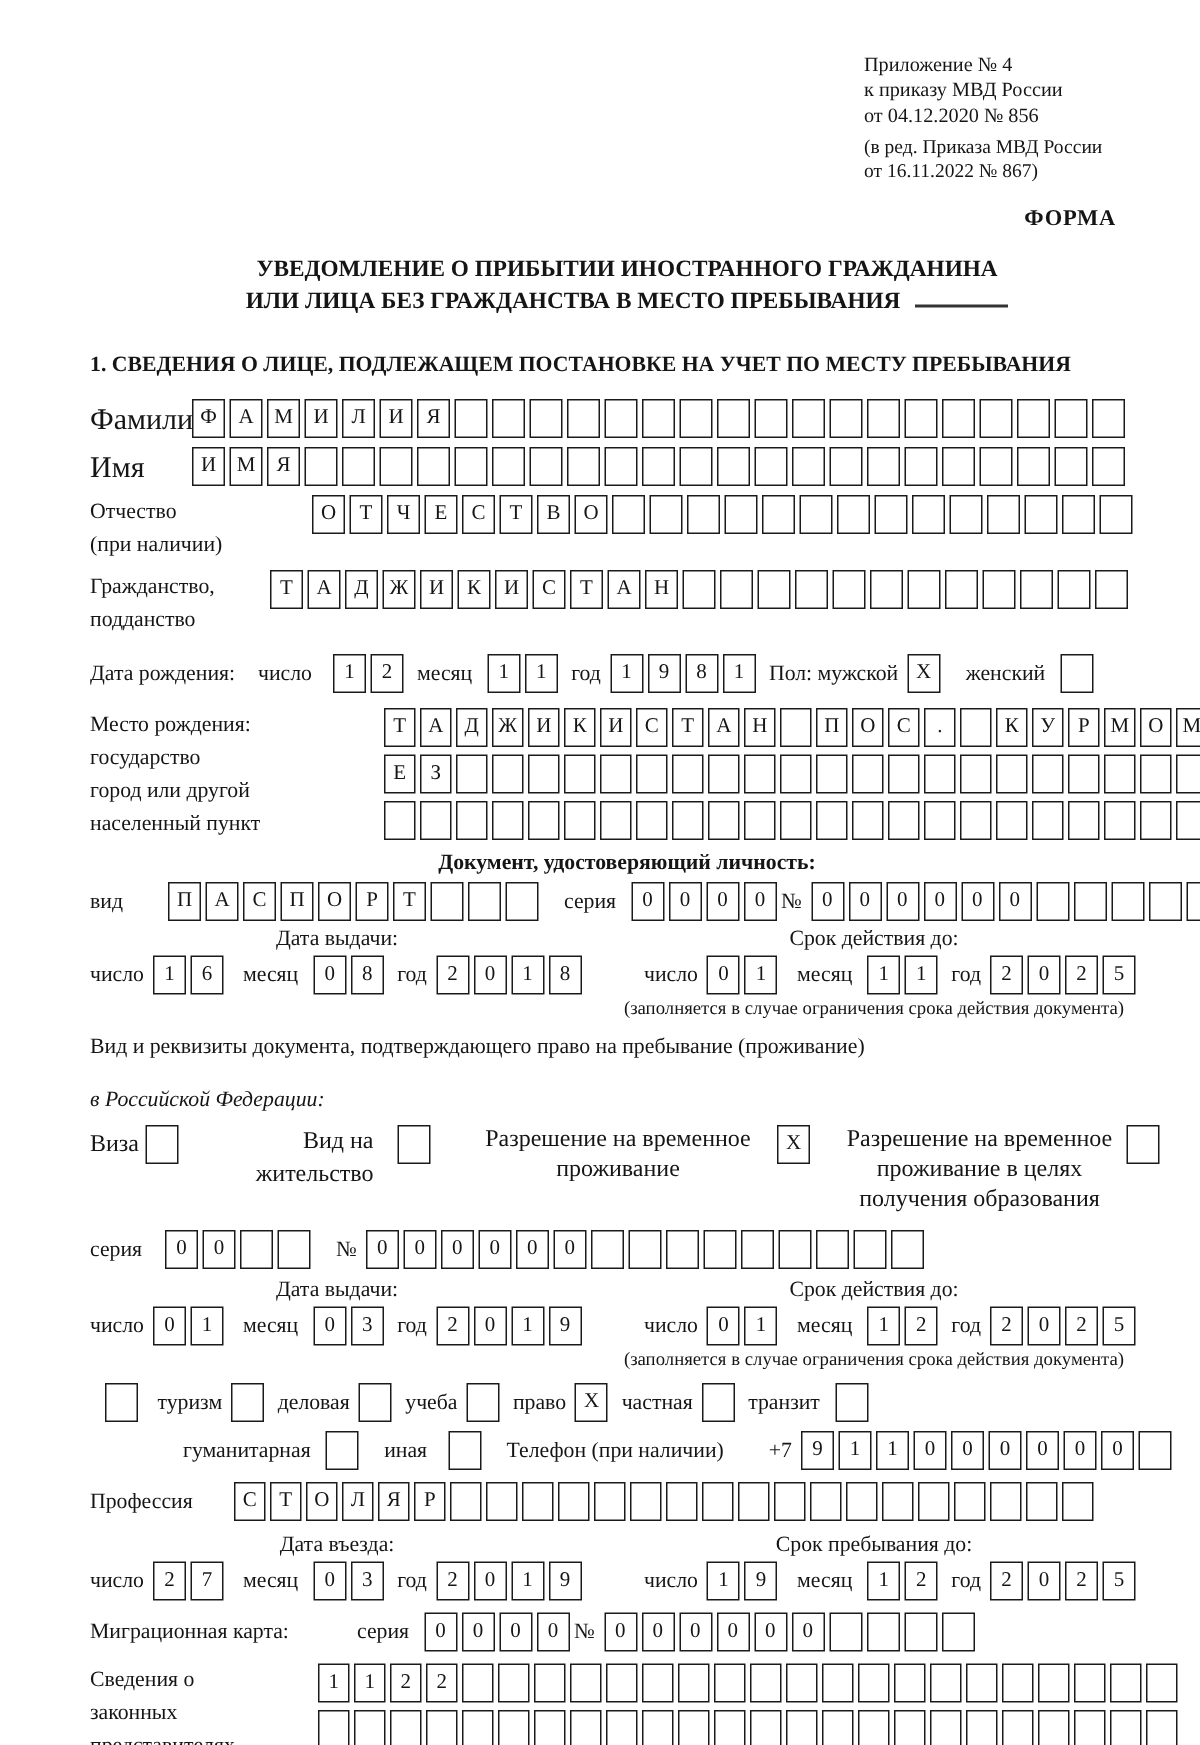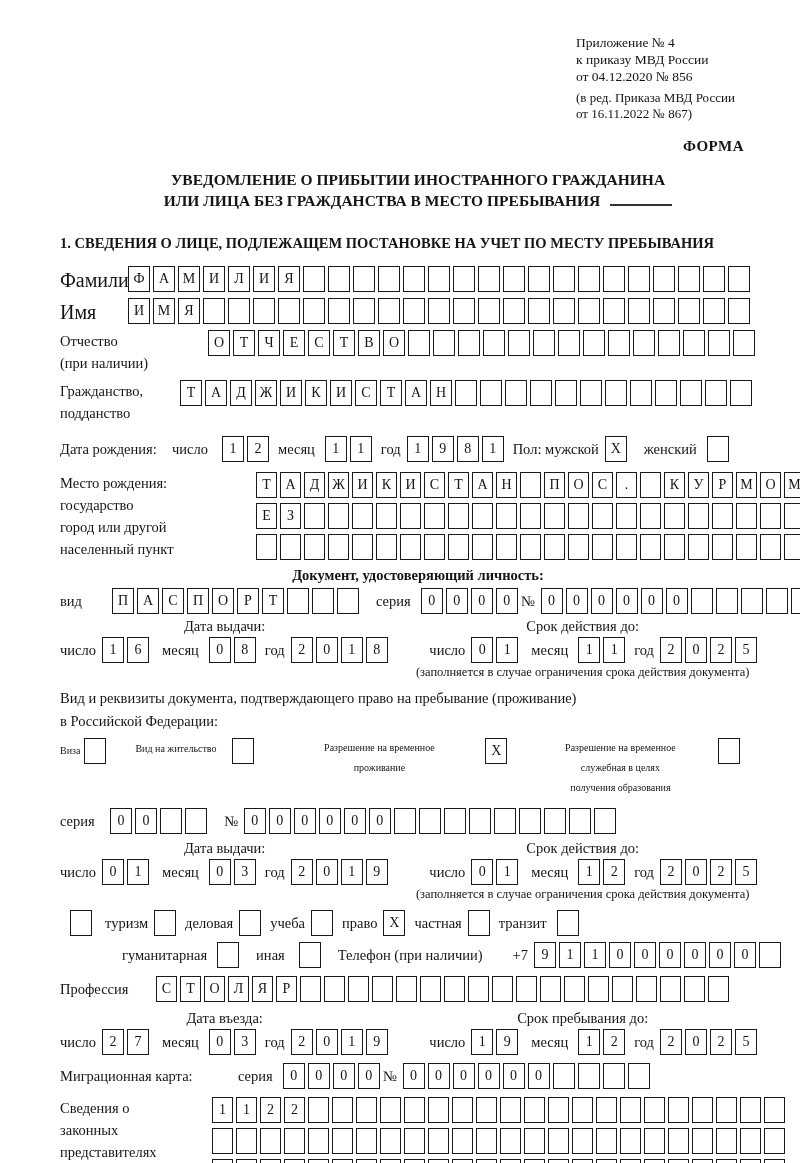--- a/index.html
+++ b/index.html
@@ -29,21 +29,21 @@
   .dates-col.left{width:46%;}
   .dates-col.right{width:54%;}
   .dates-header{text-align:center;font-size:14.5px;margin-bottom:2px;}
   .dates-line{display:flex;align-items:center;}
   .footnote{font-size:12.5px;text-align:center;margin-top:2px;}
   .center-bold{font-weight:bold;text-align:center;font-size:14.5px;margin-top:8px;}
   .plain-line{font-size:14.5px;margin-top:8px;line-height:21px;}
   
   .permit-row{display:flex;align-items:flex-start;margin-top:6px;}
   .permit-item{display:flex;align-items:flex-start;}
-  .permit-text{font-size:10px;text-align:center;line-height:20px;}
+  .permit-text{font-size:16px;text-align:center;line-height:20px;}
   .stack{display:flex;flex-direction:column;}
   .stack .boxes{margin-bottom:5px;}
   .chk-lbl{font-size:14.5px;line-height:26px;flex:none;}
 </style>
 </head>
 <body>
 
 <div class="page">
 
   <div class="appendix">
@@ -413,21 +413,21 @@
             <span class="cell">0</span>
             <span class="cell">2</span>
             <span class="cell">5</span>
           </div>
       </div>
       <div class="footnote">(заполняется в случае ограничения срока действия документа)</div>
     </div>
   </div>
 
   <div class="plain-line">Вид и реквизиты документа, подтверждающего право на пребывание (проживание)</div>
-  <div class="plain-line" style="margin-top:2px;">в Российской Федерации:</div>
+  <div class="plain-line" style="margin-top:14px;font-style:italic;">в Российской Федерации:</div>
 
   <div class="permit-row">
     <div class="permit-item">
       <span class="permit-text" style="line-height:26px;">Виза</span>
       <div class="boxes" style="margin-left:4px;">
           <span class="cell"></span>
         </div>
     </div>
     <div class="permit-item" style="margin-left:26px;">
       <span class="permit-text" style="line-height:22px;text-align:right;">Вид на жительство</span>
@@ -440,21 +440,21 @@
         <div>Разрешение на временное</div>
         <div>проживание</div>
       </div>
       <div class="boxes" style="margin-left:8px;">
           <span class="cell">X</span>
         </div>
     </div>
     <div class="permit-item" style="margin-left:20px;">
       <div class="permit-text" style="width:180px;">
         <div>Разрешение на временное</div>
-        <div>служебная в целях</div>
+        <div>проживание в целях</div>
         <div>получения образования</div>
       </div>
       <div class="boxes" style="margin-left:8px;">
           <span class="cell"></span>
         </div>
     </div>
   </div>
 
   <div class="row" style="align-items:center;margin-top:10px;">
     <div class="chk-lbl" style="width:50px;">серия</div>

